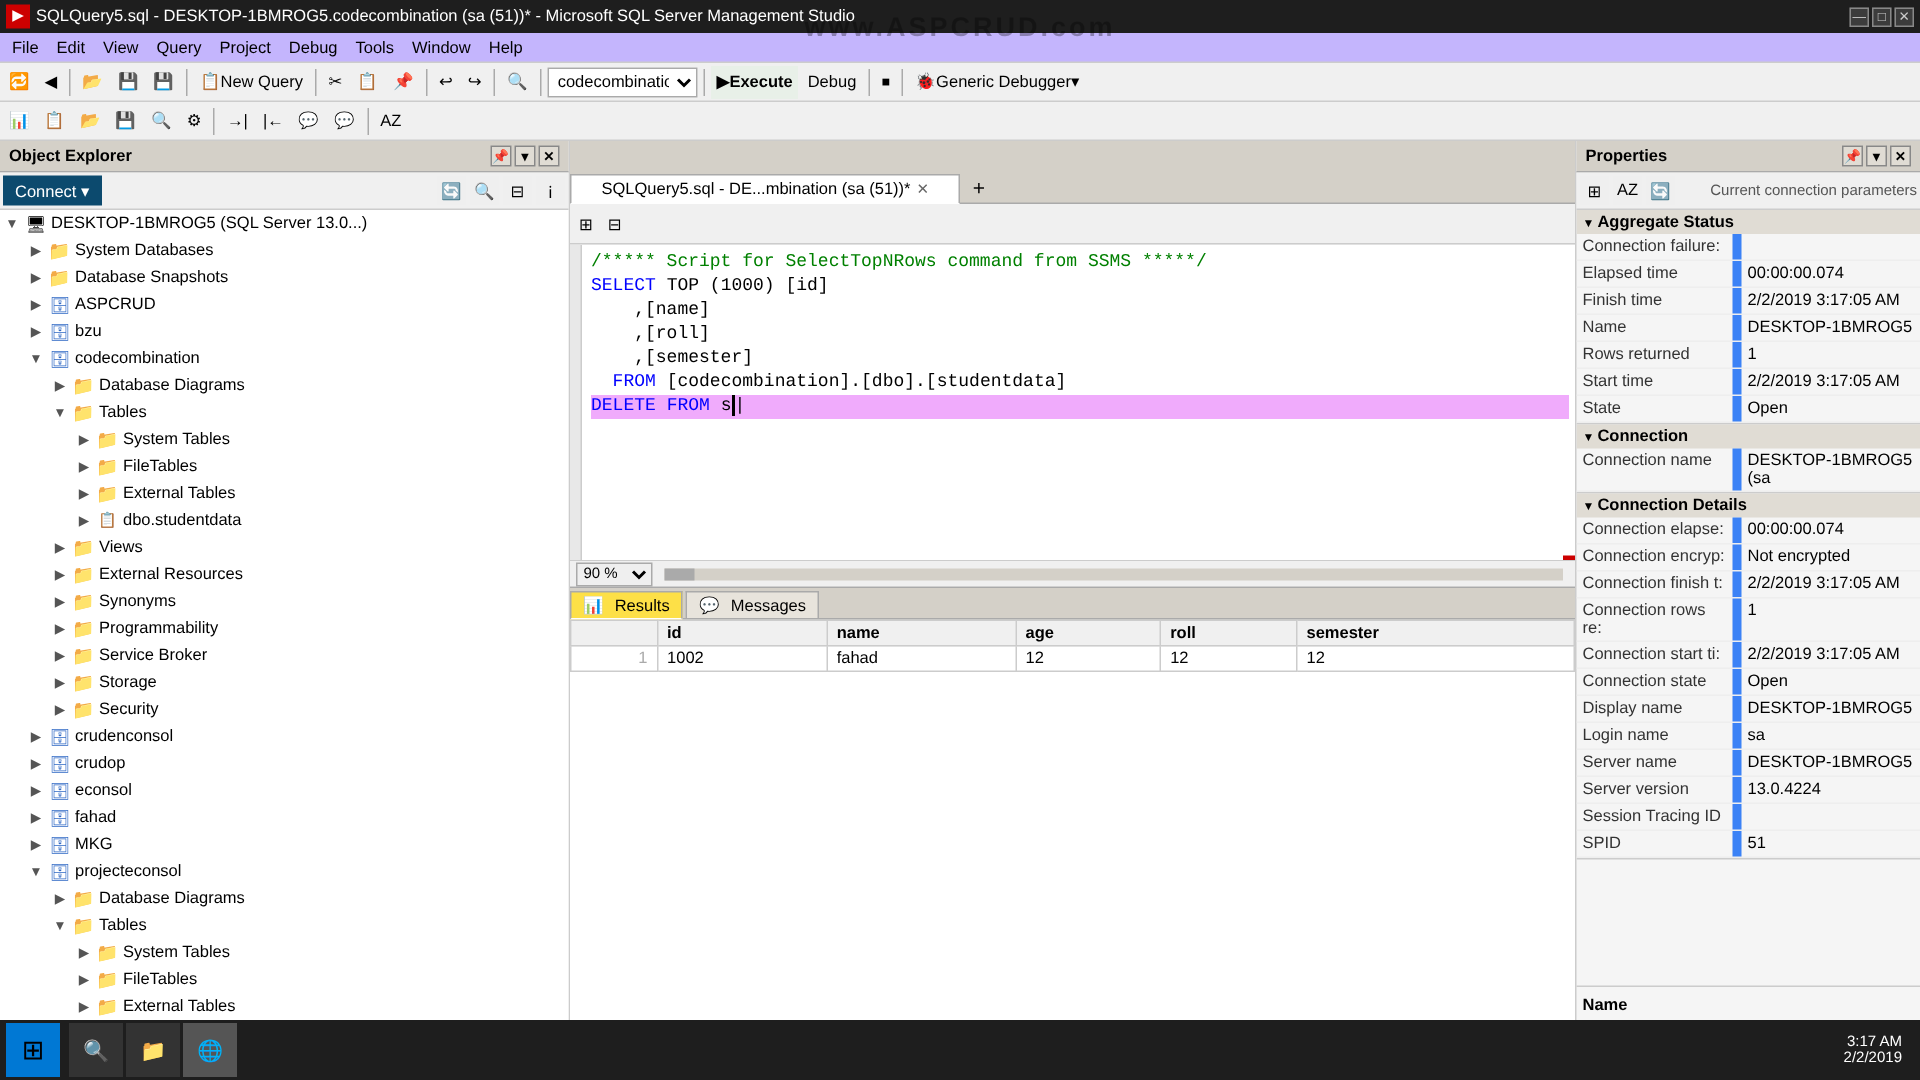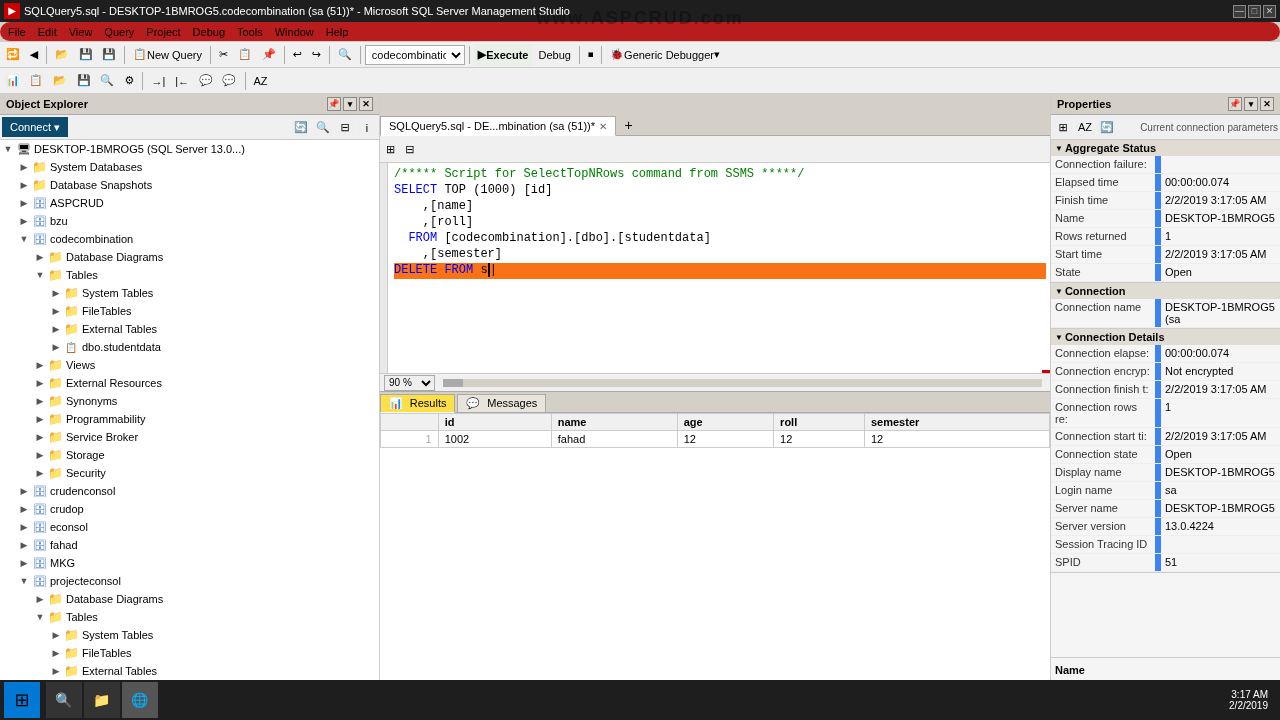--- a/index.html
+++ b/index.html
@@ -6,21 +6,21 @@
     body { font-family: 'Segoe UI', Arial, sans-serif; font-size: 11px; background: #d4d0c8; width: 1280px; height: 720px; overflow: hidden; }
     
     
     .title-bar { background: #1e1e1e; color: #fff; height: 22px; display: flex; align-items: center; justify-content: space-between; padding: 0 4px; font-size: 11px; }
     .title-bar-left { display: flex; align-items: center; gap: 4px; }
     .title-bar-icon { width: 16px; height: 16px; background: #c00; display: inline-block; font-size: 10px; text-align: center; line-height: 16px; }
     .title-bar-controls { display: flex; gap: 2px; }
     .title-btn { width: 13px; height: 13px; border: 1px solid #888; display: flex; align-items: center; justify-content: center; font-size: 9px; cursor: pointer; color: #ccc; background: #3c3c3c; }
     
     
-    .menu-bar { background: #b91c1c; height: 20px; display: flex; align-items: center; padding: 0 2px; border-bottom: 1px solid #ccc; border-radius: 10px; }
+    .menu-bar { background: #c4b5fd; height: 20px; display: flex; align-items: center; padding: 0 2px; border-bottom: 1px solid #ccc; }
     .menu-item { padding: 0 6px; height: 20px; line-height: 20px; cursor: pointer; font-size: 11px; }
     
     
     .toolbar { background: #f0f0f0; height: 26px; display: flex; align-items: center; padding: 0 2px; border-bottom: 1px solid #ccc; gap: 2px; }
     .toolbar-btn { height: 22px; padding: 0 3px; border: 1px solid transparent; cursor: pointer; display: flex; align-items: center; font-size: 11px; background: transparent; }
     .toolbar-separator { width: 1px; height: 18px; background: #aaa; margin: 0 2px; }
     .toolbar-dropdown { height: 20px; border: 1px solid #aaa; font-size: 11px; padding: 0 2px; background: white; width: 100px; }
     
     
     .toolbar2 { background: #f0f0f0; height: 26px; display: flex; align-items: center; padding: 0 2px; border-bottom: 1px solid #ccc; gap: 2px; }
@@ -40,21 +40,21 @@
     .tree-item { display: flex; align-items: center; padding: 1px 0; cursor: pointer; white-space: nowrap; }
     .tree-expander { width: 16px; height: 16px; display: flex; align-items: center; justify-content: center; font-size: 9px; color: #555; flex-shrink: 0; }
     .tree-icon { width: 16px; height: 16px; flex-shrink: 0; margin-right: 2px; display: flex; align-items: center; justify-content: center; }
     .folder-icon { color: #dcb67a; font-size: 12px; }
     .db-icon { color: #316ac5; font-size: 11px; }
     .table-icon { color: #666; font-size: 10px; }
     
     
     .editor-area { flex: 1; display: flex; flex-direction: column; background: #fff; }
     .tab-bar { background: #d4d0c8; display: flex; align-items: flex-end; padding-top: 2px; border-bottom: 1px solid #aaa; }
-    .tab { padding: 3px 8px; border: 1px solid #aaa; border-bottom: none; background: #e8e4dc; cursor: pointer; font-size: 11px; display: flex; align-items: center; gap: 4px; margin-right: 2px; margin-top: 20px; }
+    .tab { padding: 3px 20px; border: 1px solid #aaa; border-bottom: none; background: #e8e4dc; cursor: pointer; font-size: 11px; display: flex; align-items: center; gap: 4px; margin-right: 2px; margin-top: 20px; }
     .tab.active { background: #fff; border-bottom: 1px solid #fff; margin-bottom: -1px; }
     .tab-close { font-size: 10px; cursor: pointer; color: #666; }
     .tab-add { padding: 2px 6px; font-size: 14px; cursor: pointer; }
     .editor-toolbar { background: #f0f0f0; padding: 2px; display: flex; align-items: center; gap: 2px; border-bottom: 1px solid #ccc; }
     .sql-editor { flex: 1; font-family: 'Courier New', monospace; font-size: 12px; padding: 4px; background: #fff; overflow: auto; border: none; outline: none; position: relative; }
     .sql-line { display: flex; min-height: 16px; }
     .sql-content { flex: 1; }
     .kw { color: #00f; margin-top: 32px; }
     .cursor-line { background: #e8f5ff; }
     
@@ -374,26 +374,26 @@
         <div class="sql-line">
           <span class="sql-content"><span class="kw">SELECT</span> TOP (1000) [id]</span>
         </div>
         <div class="sql-line">
           <span class="sql-content">&nbsp;&nbsp;&nbsp;&nbsp;,[name]</span>
         </div>
         <div class="sql-line">
           <span class="sql-content">&nbsp;&nbsp;&nbsp;&nbsp;,[roll]</span>
         </div>
         <div class="sql-line">
+          <span class="sql-content">&nbsp;&nbsp;&nbsp;&nbsp;,[semester]</span>
+        </div>
+        <div class="sql-line">
           <span class="sql-content">&nbsp;&nbsp;<span class="kw">FROM</span> [codecombination].[dbo].[studentdata]</span>
         </div>
-        <div class="sql-line">
-          <span class="sql-content">&nbsp;&nbsp;&nbsp;&nbsp;,[semester]</span>
-        </div>
-        <div class="sql-line cursor-line" style="background:#f97316;">
+        <div class="sql-line cursor-line" style="background:#f0abfc;">
           <span class="sql-content"><span class="kw">DELETE</span> <span class="kw">FROM</span> s<span style="border-left:2px solid #000;">|</span></span>
         </div>
       </div>
 
       <div style="position:absolute; right:0; top:207px; width:8px; height:14px; background:#c00;"></div>
     </div>
 
     <div class="zoom-bar">
       <select class="zoom-select">
         <option>90 %</option>

